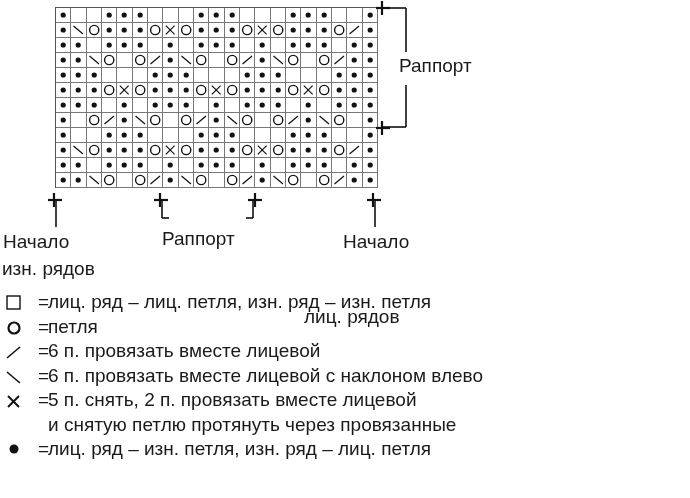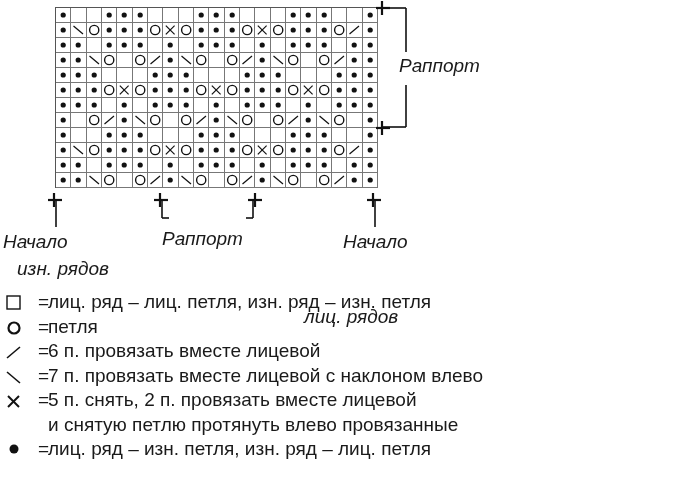--- a/index.html
+++ b/index.html
@@ -5,21 +5,21 @@
   html, body { margin:0; padding:0; background:#ffffff; }
   body { width:690px; height:498px; position:relative; overflow:hidden;
          font-family:"Liberation Sans", "DejaVu Sans", sans-serif; color:#1a1a1a; }
   #chart { position:absolute; left:55px; top:7px; border:1px solid #555; border-right:none; border-bottom:none; }
   .row { display:flex; }
   .cell { width:14.33px; height:14px; border-right:1px solid #777; border-bottom:1px solid #777;
           position:relative; box-sizing:content-box; }
   .cell svg { position:absolute; left:0; top:0; width:14.33px; height:14px; }
   .marker { position:absolute; }
   .marker svg { display:block; }
-  .label { position:absolute; font-size:19px; line-height:24px; white-space:nowrap;font-style:italic; }
+  .label { position:absolute; font-size:19px; line-height:24px; white-space:nowrap; }
   .legend { position:absolute; left:0; top:290px; }
   .legend-row { position:relative; height:24.5px; font-size:19px; line-height:24px; }
   .legend-sym { position:absolute; left:4px; width:20px; height:24px; }
   .legend-eq { position:absolute; left:38px; }
   .legend-text { position:absolute; left:48px; white-space:nowrap; }
 </style>
 </head>
 <body>
 
 <div id="chart">
@@ -1128,21 +1128,21 @@
 <div class="label" style="left:162px; top:227px;">Раппорт</div>
 <div class="marker" style="left:364px; top:192px;">
   <svg width="20" height="36" viewBox="0 0 20 36">
     <line x1="3" y1="8" x2="17" y2="8" stroke="#111" stroke-width="2.2"></line>
     <line x1="9" y1="1" x2="9" y2="15" stroke="#111" stroke-width="2.2"></line>
     <line x1="11" y1="8" x2="11" y2="35" stroke="#111" stroke-width="1.6"></line>
   </svg>
 </div>
 
 <div class="label" style="left:3px; top:230px;">Начало</div>
-<div class="label" style="left:17px; top:257px;">изн. рядов</div>
+<div class="label" style="left:2px; top:257px;">изн. рядов</div>
 <div class="label" style="left:343px; top:230px;">Начало</div>
 <div class="label" style="left:304px; top:257px;margin-top:48px;">лиц. рядов</div>
 
 <div class="legend">
   <div class="legend-row">
     <span class="legend-sym">
       <svg width="20" height="24">
           <rect x="3" y="6" width="13" height="13" fill="none" stroke="#111" stroke-width="1.4"></rect>
         </svg>
     </span>
@@ -1167,34 +1167,34 @@
     <span class="legend-eq">=</span>
     <span class="legend-text">6 п. провязать вместе лицевой</span>
   </div>
   <div class="legend-row">
     <span class="legend-sym">
       <svg width="20" height="24">
           <line x1="3" y1="8" x2="16" y2="19" stroke="#111" stroke-width="1.6"></line>
         </svg>
     </span>
     <span class="legend-eq">=</span>
-    <span class="legend-text">7 п. провязать вместе лицевой с наклоном влево</span>
+    <span class="legend-text">6 п. провязать вместе лицевой с наклоном влево</span>
   </div>
   <div class="legend-row">
     <span class="legend-sym">
       <svg width="20" height="24">
           <line x1="4" y1="8" x2="15" y2="19" stroke="#111" stroke-width="2"></line>
           <line x1="15" y1="8" x2="4" y2="19" stroke="#111" stroke-width="2"></line>
         </svg>
     </span>
     <span class="legend-eq">=</span>
     <span class="legend-text">5 п. снять, 2 п. провязать вместе лицевой</span>
   </div>
   <div class="legend-row">
-    <span class="legend-text">и снятую петлю протянуть влево провязанные</span>
+    <span class="legend-text">и снятую петлю протянуть через провязанные</span>
   </div>
   <div class="legend-row">
     <span class="legend-sym">
       <svg width="20" height="24">
           <circle cx="10" cy="12" r="4.5" fill="#111"></circle>
         </svg>
     </span>
     <span class="legend-eq">=</span>
     <span class="legend-text">лиц. ряд – изн. петля, изн. ряд – лиц. петля</span>
   </div>

